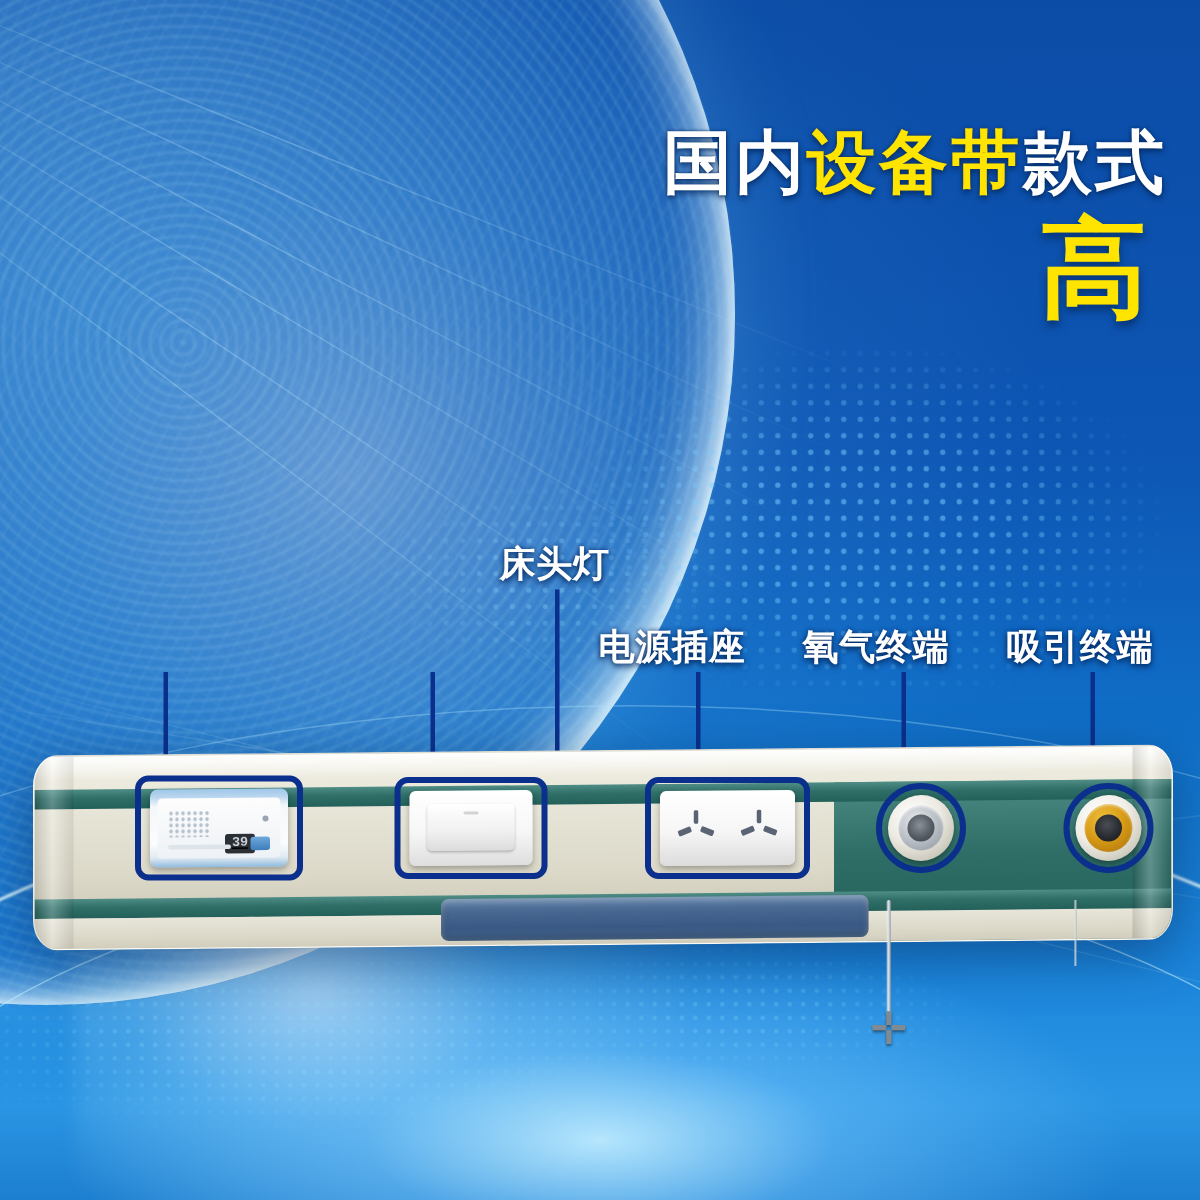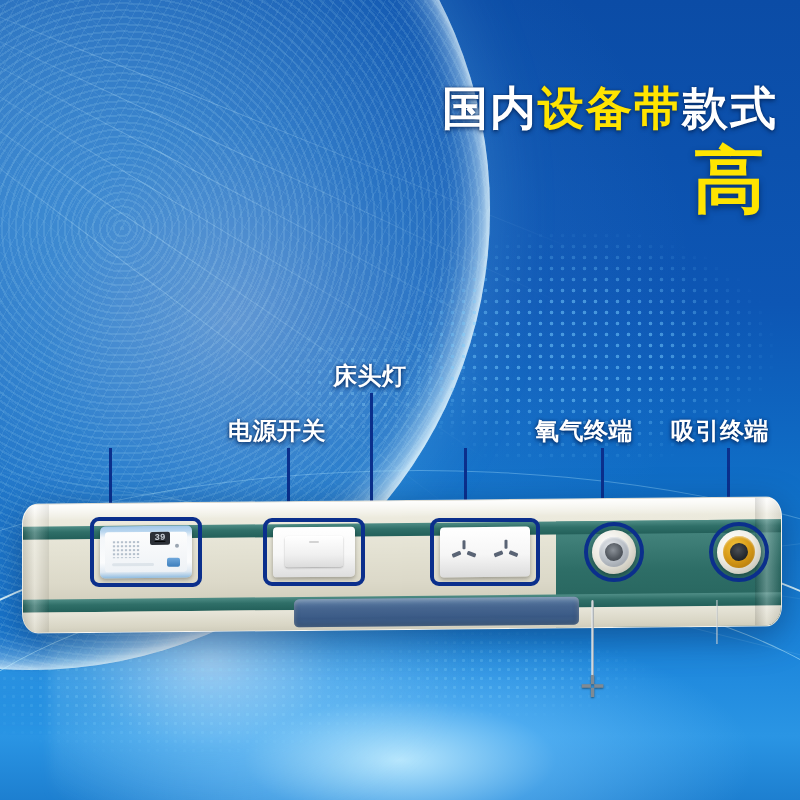--- a/index.html
+++ b/index.html
@@ -119,21 +119,21 @@
   
   .dev { position:absolute; transform:skewY(-0.55deg); }
   .intercom { left:78px; top:26px; width:92px; height:52px; border-radius:5px;
               background:linear-gradient(180deg,#9fc6e8 0%, #b9d6ef 10%, #f4f7fa 22%, #fbfcfd 70%, #dfe9f2 88%, #8fbbdf 100%);
               box-shadow:0 2px 4px rgba(0,0,0,0.3); }
   .ic-face { position:absolute; left:5px; top:6px; right:5px; bottom:6px; border-radius:3px;
              background:linear-gradient(180deg,#fdfdfd,#eef2f6); }
   .ic-grille { position:absolute; left:7px; top:8px; width:28px; height:18px; opacity:0.55;
                background-image:radial-gradient(circle, #7f93a8 1px, rgba(0,0,0,0) 1.4px);
                background-size:4px 4px; }
-  .ic-display { position:absolute; left:45px; top:0; width:20px; height:13px; border-radius:2px;
+  .ic-display { position:absolute; left:45px; top:24px; width:20px; height:13px; border-radius:2px;
                 background:#2b2f36; display:flex; align-items:center; justify-content:center;text-decoration:underline; }
   .ic-digits { color:#c9cfd6; font-family:"Liberation Mono","DejaVu Sans Mono",monospace;
                font-size:9px; font-weight:bold; line-height:1; }
   .ic-dot { position:absolute; left:70px; top:12px; width:4px; height:4px; border-radius:50%; background:#9aa5b1; }
   .ic-bar { position:absolute; left:7px; top:31px; width:42px; height:3px; border-radius:2px; background:#dde4ea; }
   .ic-btn { position:absolute; right:7px; bottom:5px; width:13px; height:9px; border-radius:2px;
             background:linear-gradient(180deg,#6fa8dc,#3d7ebc); }
 
   .switch { left:251px; top:27px; width:82px; height:50px; border-radius:4px;
             background:linear-gradient(180deg,#ffffff 0%, #f7f7f7 55%, #dedede 100%);
@@ -224,22 +224,22 @@
 
   <div class="headline">
     <div class="hl-line1">
       <span>国内</span><span class="accent">设备带</span><span>款式</span>
     </div>
     <div class="hl-line2">
       <span class="hl-big">高</span>
     </div>
   </div>
 
-  <div class="callout" style="left:228px; top:415px;">电源开关</div>
   <div class="callout" style="left:333px; top:360px;">床头灯</div>
+  <div class="callout" style="left:399px; top:415px;">电源插座</div>
   <div class="callout" style="left:535px; top:415px;">氧气终端</div>
   <div class="callout" style="left:671px; top:415px;">吸引终端</div>
 
   <div class="leader" style="left:109px; top:448px; height:79px;"></div>
   <div class="leader" style="left:287px; top:448px; height:82px;"></div>
   <div class="leader" style="left:370px; top:393px; height:218px;"></div>
   <div class="leader" style="left:464px; top:448px; height:82px;"></div>
   <div class="leader" style="left:601px; top:448px; height:86px;"></div>
   <div class="leader" style="left:727px; top:448px; height:86px;"></div>
 

